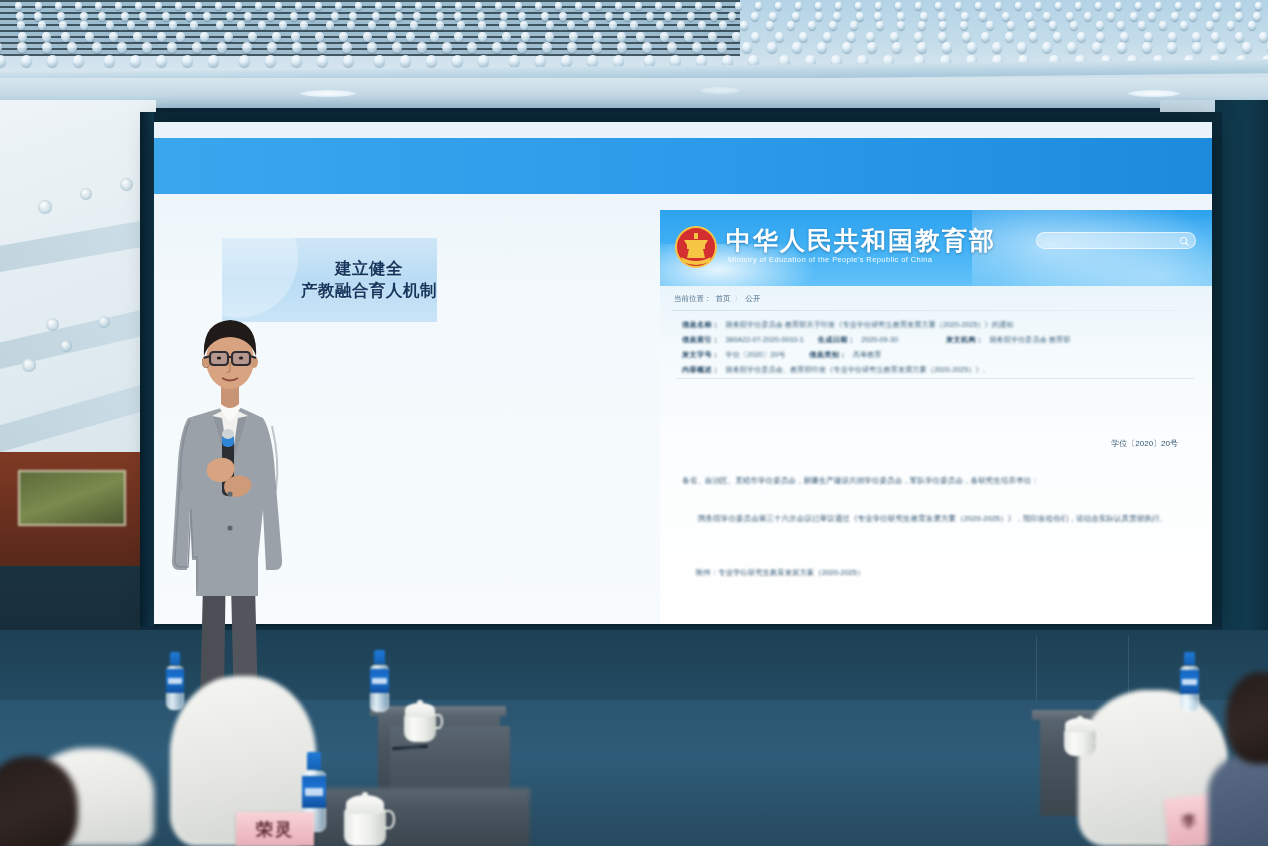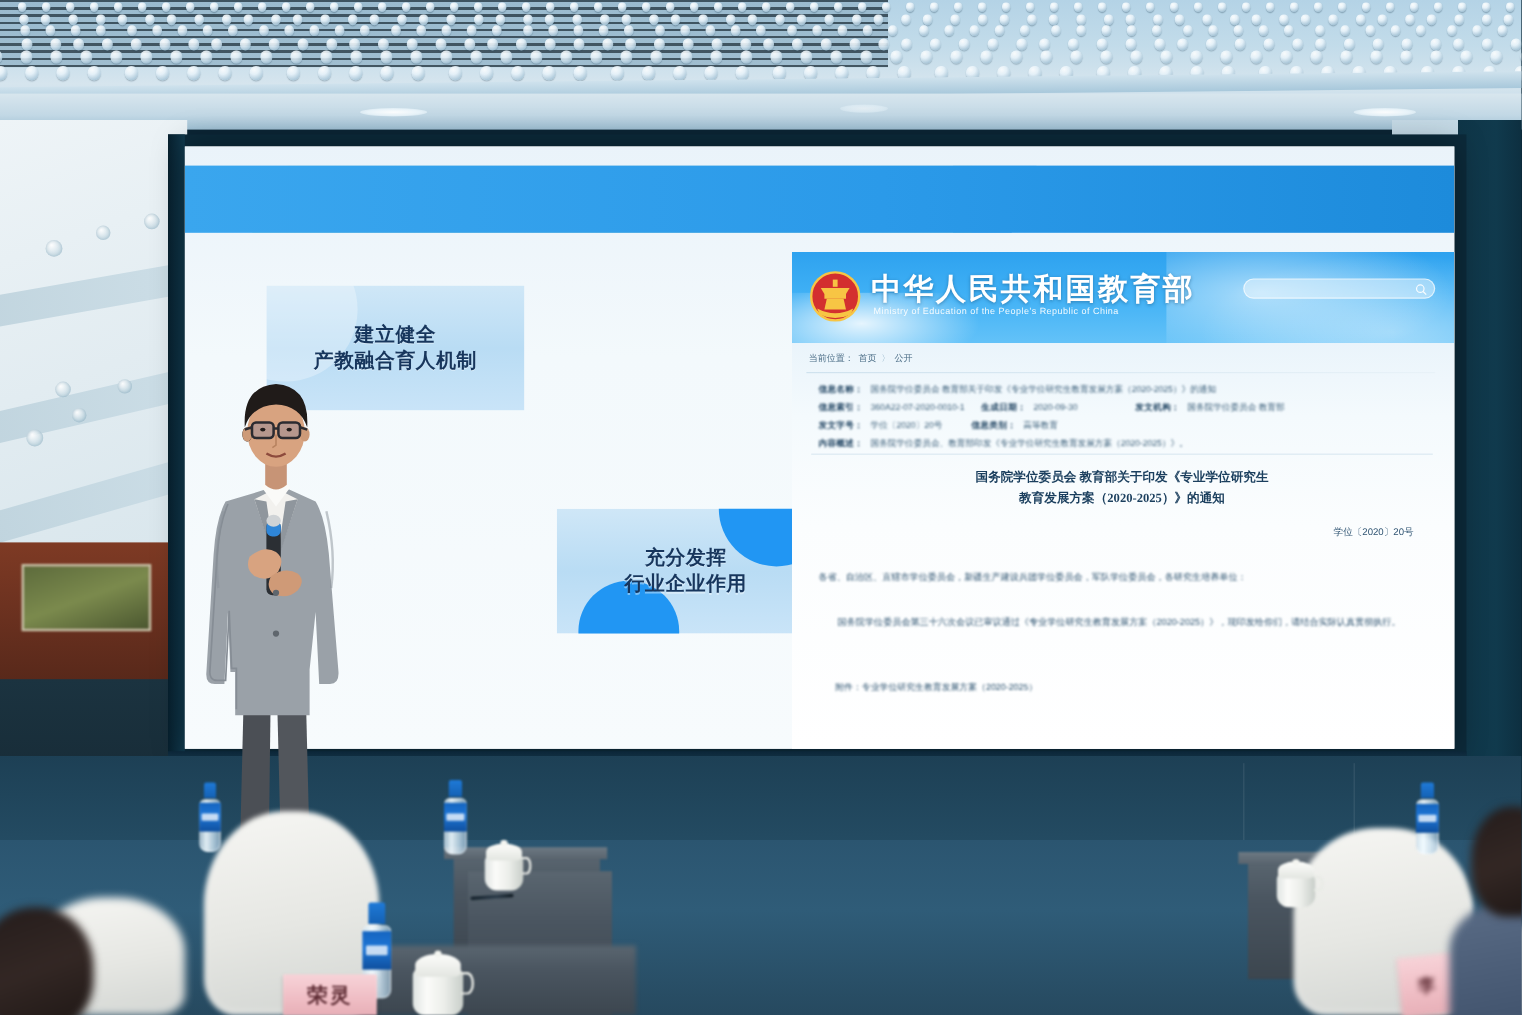--- a/index.html
+++ b/index.html
@@ -138,22 +138,22 @@
   .title-text {
     position:relative; z-index:4;
     font-family:"Liberation Serif","DejaVu Serif",serif;
     font-size:29px; font-weight:700; color:#8d2226; white-space:nowrap;
     letter-spacing:1px;
   }
 
   
   .boxes { position:absolute; left:24px; top:88px; width:470px; height:400px; }
   .ibox {
-    position:absolute; width:215px; height:104px;
-    display:flex; align-items:center; justify-content:center; text-align:center;
+    position:absolute; width:215px; height:84px;
+    display:flex; align-items:center; justify-content:flex-end; text-align:center;
     overflow:hidden;
   }
   .ibox-inner {
     position:absolute; inset:0;
     background:linear-gradient(180deg,#cfe7f7 0%,#b9dcf4 50%,#c9e4f8 100%);
   }
   .ibox-label {
     position:relative; z-index:3;
     font-family:"Liberation Serif","DejaVu Serif",serif;
     font-size:16.5px; font-weight:700; color:#17365d; line-height:1.35;
@@ -735,27 +735,20 @@
 
       <div class="ibox" style="left:44px; top:28px;">
         <div class="ibox-inner"></div>
         <div class="deco-circle" style="left:-44px; top:-40px; width:120px; height:120px; background:rgba(255,255,255,.3);"></div>
         <div class="ibox-label">建立健全
 产教融合育人机制</div>
       </div>
 
 
 
-      <div class="ibox" style="left:286px; top:214px;">
-        <div class="ibox-inner"></div>
-        <div class="deco-circle" style="right:-16px; top:-48px; width:96px; height:96px;"></div>
-        <div class="deco-circle" style="left:18px; top:60px; width:84px; height:84px;"></div>
-        <div class="ibox-label">充分发挥
-行业企业作用</div>
-      </div>
 
     </div>
 
     <div class="moe">
 
       <div class="moe-header">
         <div class="moe-clouds"></div>
         <div class="moe-cloud-l"></div>
 
         <svg class="emblem" viewBox="0 0 44 46">
@@ -809,24 +802,20 @@
             <span class="meta-k" style="margin-left:24px;">信息类别：</span>
             <span class="meta-v">高等教育</span>
           </div>
           <div class="meta-row">
             <span class="meta-k">内容概述：</span>
             <span class="meta-v">国务院学位委员会、教育部印发《专业学位研究生教育发展方案（2020-2025）》。</span>
           </div>
         </div>
         <div class="meta-rule"></div>
 
-        <div class="doc-title">
-          <div>国务院学位委员会 教育部关于印发《专业学位研究生</div>
-          <div>教育发展方案（2020-2025）》的通知</div>
-        </div>
 
         <div class="doc-no">学位〔2020〕20号</div>
 
         <div class="doc-p blur" style="top:188px;">各省、自治区、直辖市学位委员会，新疆生产建设兵团学位委员会，军队学位委员会，各研究生培养单位：</div>
         <div class="doc-p blur" style="top:226px; text-indent:16px;">国务院学位委员会第三十六次会议已审议通过《专业学位研究生教育发展方案（2020-2025）》，现印发给你们，请结合实际认真贯彻执行。</div>
         <div class="doc-attach blur">附件：专业学位研究生教育发展方案（2020-2025）</div>
 
       </div>
     </div>
   </div>

